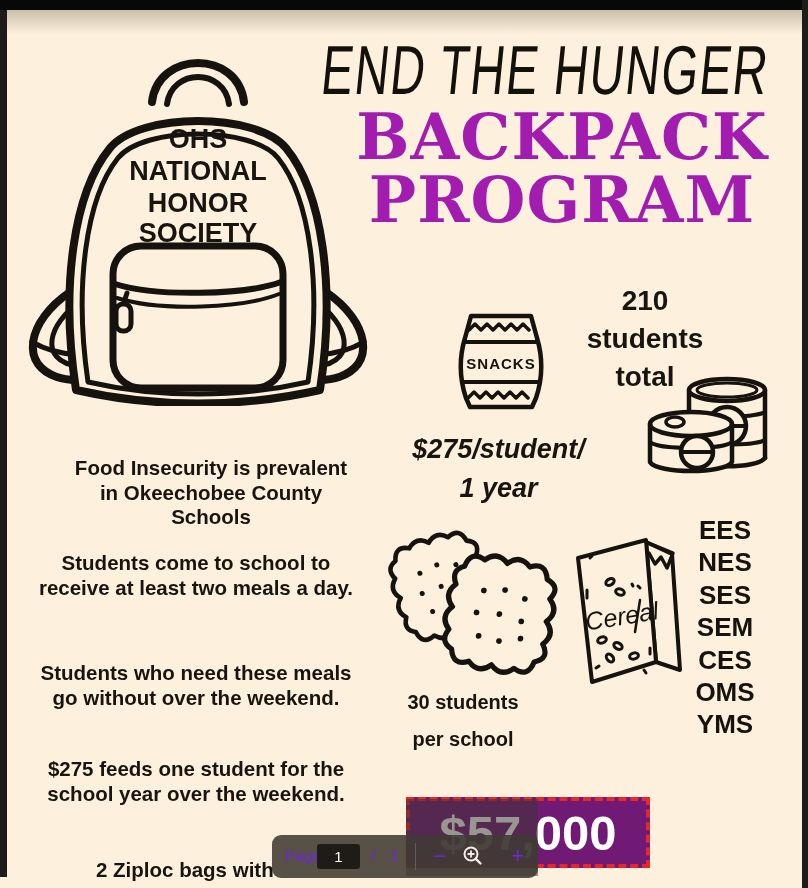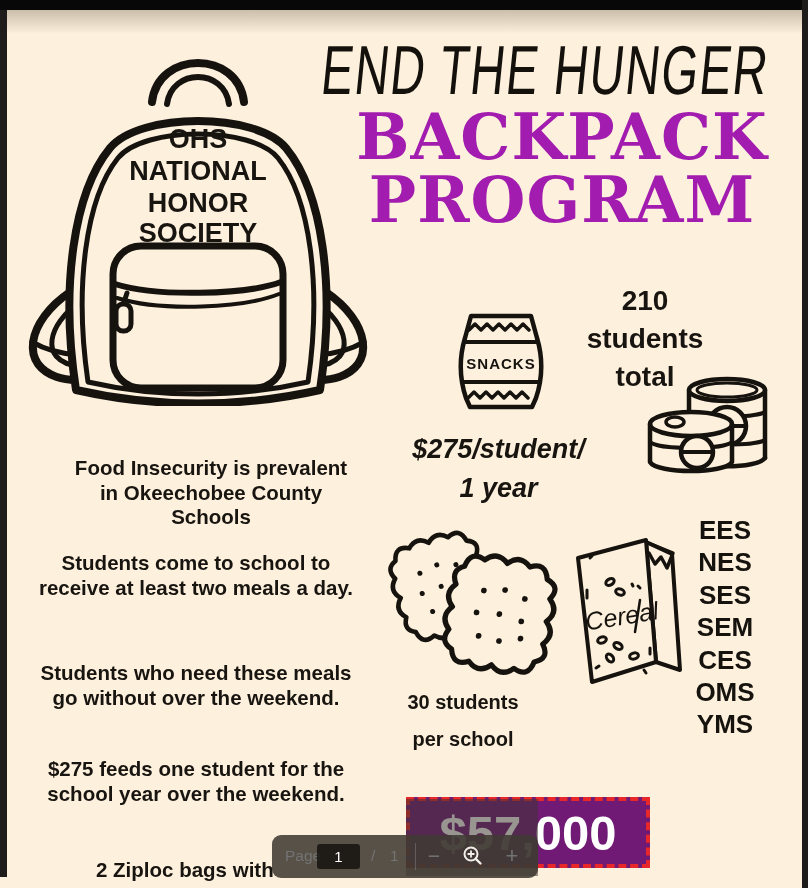--- a/index.html
+++ b/index.html
@@ -33,21 +33,21 @@
   #stat-perschool{left:378px;top:684px;width:170px;font-size:20px;line-height:37px;}
   #school-list{left:688px;top:514px;width:74px;text-align:center;font-weight:700;font-size:26px;line-height:32.4px;}
   
   #goal-banner{left:406px;top:797px;width:244px;height:71px;background:#701a75;
     border:4px dashed #e8272a;box-sizing:border-box;z-index:5;display:flex;align-items:center;justify-content:center;}
   #goal-banner span{color:#fff;font-size:49px;font-weight:700;letter-spacing:0;}
   #banner-dim{left:406px;top:799px;width:132px;height:77px;background:rgba(60,54,46,0.52);z-index:6;}
   
   #toolbar{left:272px;top:835px;width:266px;height:43px;background:rgba(64,58,51,0.88);
     border-radius:9px;z-index:7;}
-  #toolbar .tb{position:absolute;color:#737373;font-size:15.5px;}
+  #toolbar .tb{position:absolute;color:#6d28d9;font-size:15.5px;text-align:right;}
   #page-input{left:45px;top:9px;width:43px;height:25px;background:rgba(18,15,12,0.8);
     border:none;border-radius:3px;color:#fff;text-align:center;font-size:15px;padding:0;}
   #tb-divider{left:143px;top:8px;width:1px;height:27px;background:rgba(255,255,255,0.18);}
   .tb-btn{width:24px;text-align:center;cursor:pointer;}
   svg text{font-family:"Liberation Sans",sans-serif;}
 </style>
 </head>
 <body>
 
 <div id="screen">

